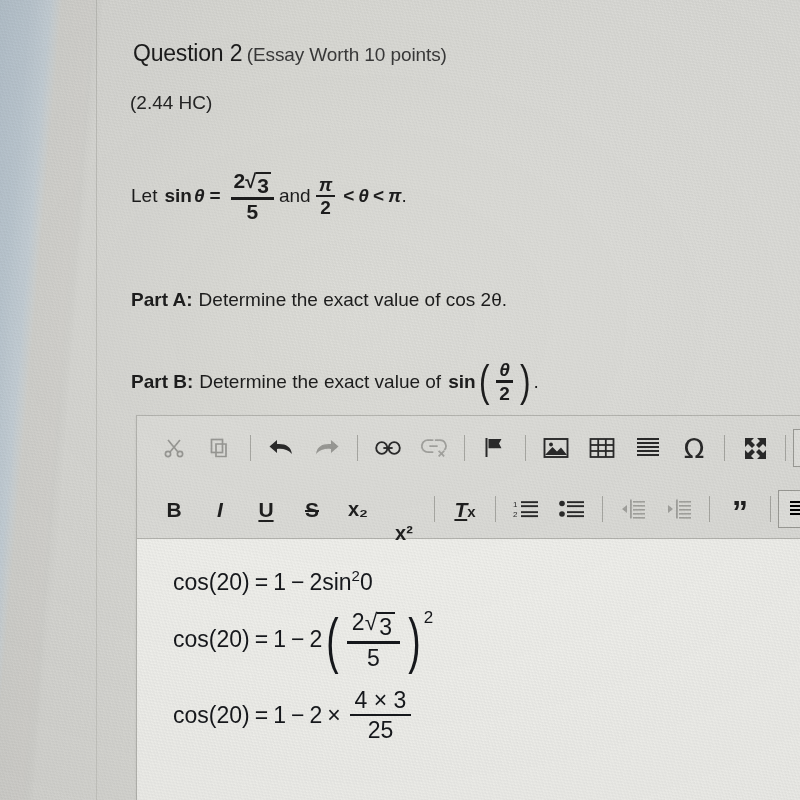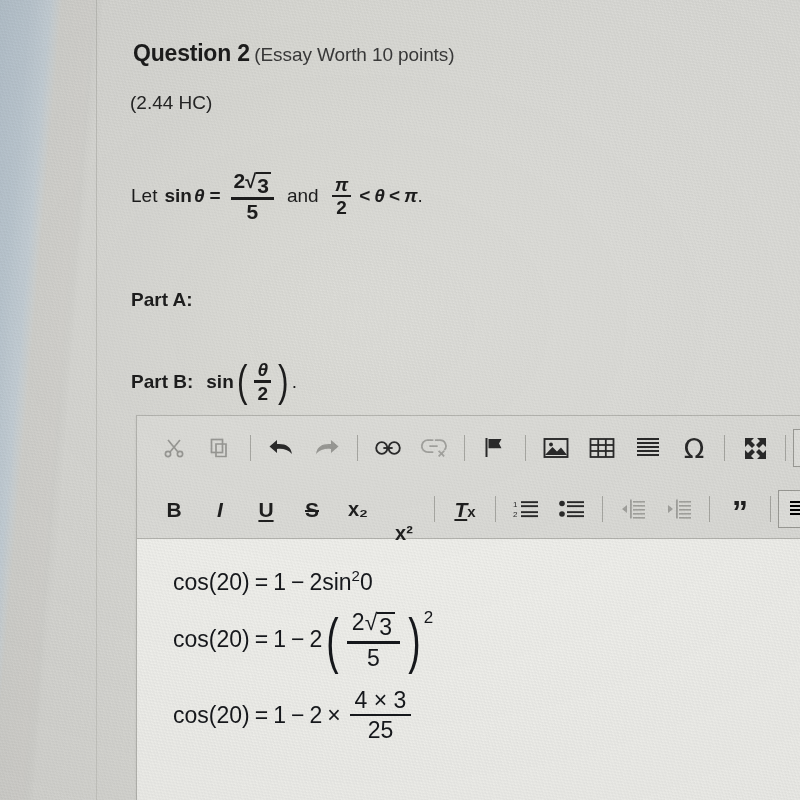--- a/index.html
+++ b/index.html
@@ -55,21 +55,21 @@
   }
 
   .q-header {
     position: absolute;
     left: 36px;
     top: 40px;
     white-space: nowrap;
   }
   .q-title {
     font-size: 23px;
-    font-weight: bold;
+    font-weight: normal;
     color: #1c1c1c;
     letter-spacing: -0.2px;
   }
   .q-worth {
     font-size: 19px;
     color: #3a3a3a;
     letter-spacing: -0.1px;
   }
   .q-code {
     position: absolute;
@@ -292,39 +292,41 @@
     <span class="frac">
       <span class="num">
         <span>2</span><span class="radical">
             <span class="sign">√</span>
             <span class="rad-body">3</span>
           </span>
       </span>
       <span class="bar"></span>
       <span class="den">5</span>
     </span>
-    <span style="margin:0 8px;">and</span>
+    <span style="margin:0 0;">and</span>
     <span class="frac small">
       <span class="num ital">π</span>
       <span class="bar"></span>
       <span class="den">2</span>
     </span>
     <span class="mathy" style="margin-left:3px;">&lt;</span>
     <span class="mathy ital" style="margin:0 4px;">θ</span>
     <span class="mathy">&lt;</span>
     <span class="mathy ital" style="margin-left:4px;">π</span>
     <span>.</span>
   </div>
 
   <div class="part" id="part-a">
     <span class="lbl">Part A:</span>
+    <span>Determine the exact value of cos 2θ.</span>
   </div>
 
   <div class="part" id="part-b">
     <span class="lbl">Part B:</span>
+    <span>Determine the exact value of</span>
     <span class="mathy" style="margin-left:7px;">sin</span>
     <span class="paren-wrap">
       <span class="paren">(</span>
       <span class="frac small">
         <span class="num ital">θ</span>
         <span class="bar"></span>
         <span class="den">2</span>
       </span>
       <span class="paren">)</span>
     </span>

